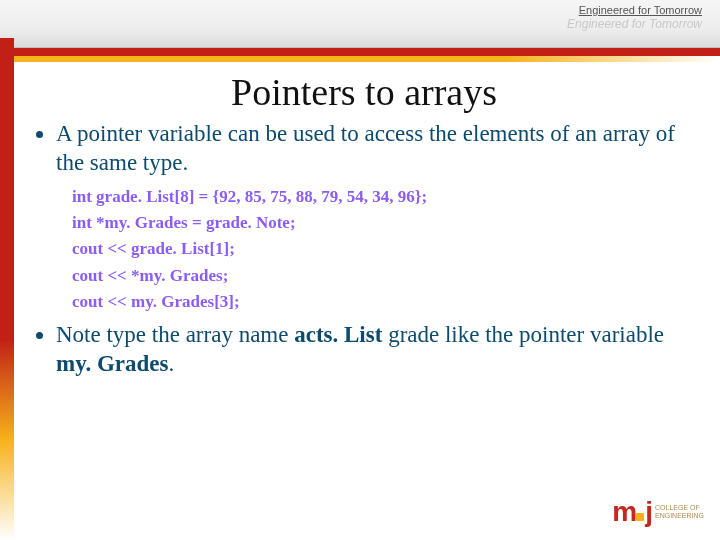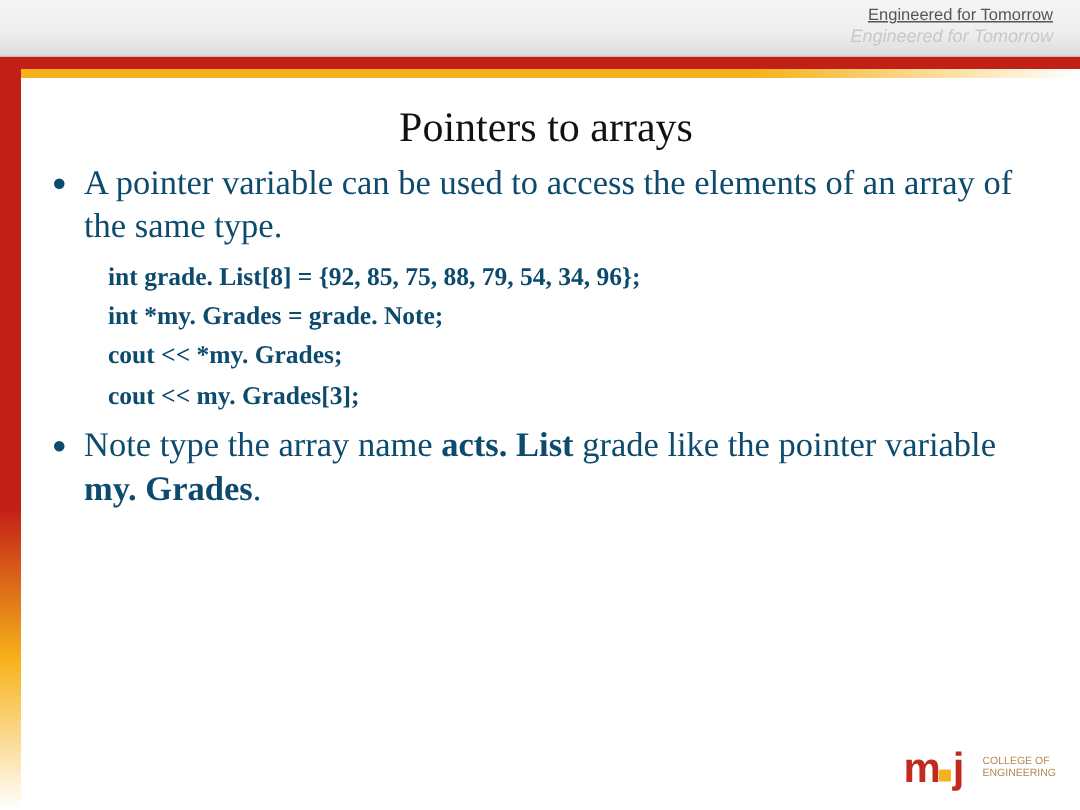--- a/index.html
+++ b/index.html
@@ -6,21 +6,21 @@
   body {
     width: 720px;
     height: 540px;
     background: #ffffff;
     font-family: "Times New Roman", Times, serif;
     position: relative;
     overflow: hidden;
   }
   .header-bar {
     width: 100%;
-    height: 38px;
+    height: 48px;
     background: linear-gradient(to bottom, #f5f5f5 0%, #eeeeee 60%, #dcdcdc 100%);
     border-bottom: 1px solid #c0c0c0;
     position: relative;
   }
   .tagline-top {
     position: absolute;
     top: 4px;
     right: 18px;
     font-family: Arial, sans-serif;
     font-size: 11px;
@@ -64,21 +64,21 @@
     bottom: 0;
     background: linear-gradient(to bottom, #c22017 0%, #c22017 60%, #f6b21a 80%, #ffffff 100%);
   }
   .content {
     position: absolute;
     left: 28px;
     right: 20px;
     top: 70px;
   }
   .title {
-    font-size: 28px;
+    font-size: 38px;
     font-weight: normal;
     text-align: center;
     color: #111;
     margin-bottom: 6px;
   }
   ul.bullets {
     list-style: disc;
     padding-left: 28px;
   }
   ul.bullets > li {
@@ -87,33 +87,33 @@
     color: #0c4a6e;
     margin-bottom: 4px;
   }
   .code-block {
     margin: 6px 0 6px 44px;
   }
   .code-line {
     font-family: "Times New Roman", Times, serif;
     font-size: 17px;
     font-weight: bold;
-    color: #0c4a6e;
+    color: #8b5cf6;
     line-height: 1.55;
   }
   .bold-inline {
     font-weight: bold;
   }
   .footer-logo {
     position: absolute;
     right: 16px;
     bottom: 12px;
     display: flex;
     align-items: center;
-    gap: 14px;
+    gap: 4px;
   }
   .logo-m {
     font-family: Arial, sans-serif;
     font-weight: 900;
     font-size: 28px;
     color: #c22a1e;
     letter-spacing: -2px;
     position: relative;
   }
   .logo-dot {
@@ -146,20 +146,21 @@
 <div class="side-bar"></div>
 
 <div class="content">
   <div class="title">Pointers to arrays</div>
   <ul class="bullets">
     <li>A pointer variable can be used to access the elements of an array of the same type.</li>
   </ul>
   <div class="code-block">
     <div class="code-line">int grade. List[8] = {92, 85, 75, 88, 79, 54, 34, 96};</div>
     <div class="code-line">int *my. Grades = grade. Note;</div>
+    <div class="code-line">cout &lt;&lt; grade. List[1];</div>
     <div class="code-line">cout &lt;&lt; *my. Grades;</div>
     <div class="code-line">cout &lt;&lt; my. Grades[3];</div>
   </div>
   <ul class="bullets">
     <li>
       <span>Note type the array name </span><span class="bold-inline">acts. List</span><span> grade like the pointer variable </span><span class="bold-inline">my. Grades</span><span>.</span>
     </li>
   </ul>
 </div>
 

